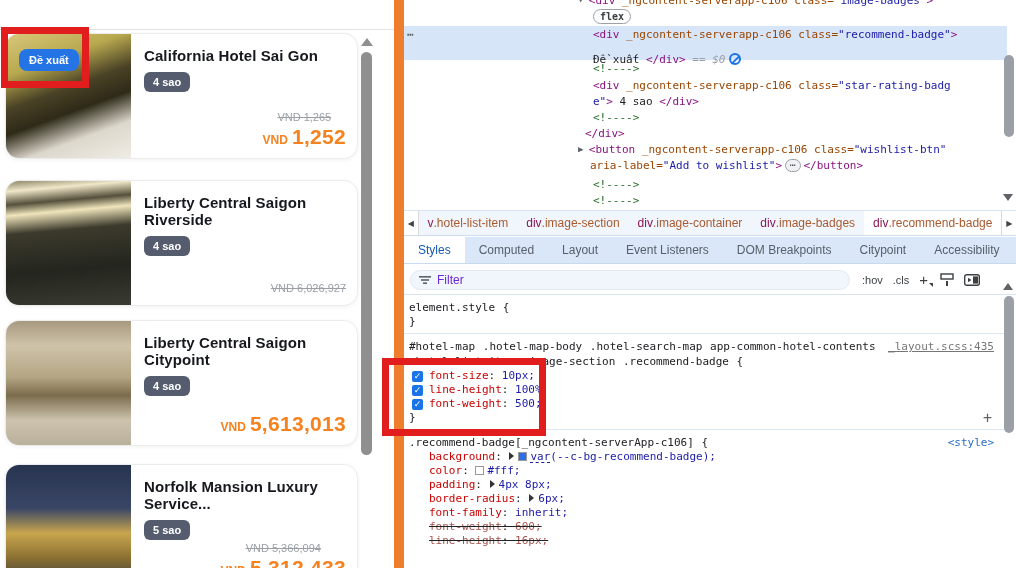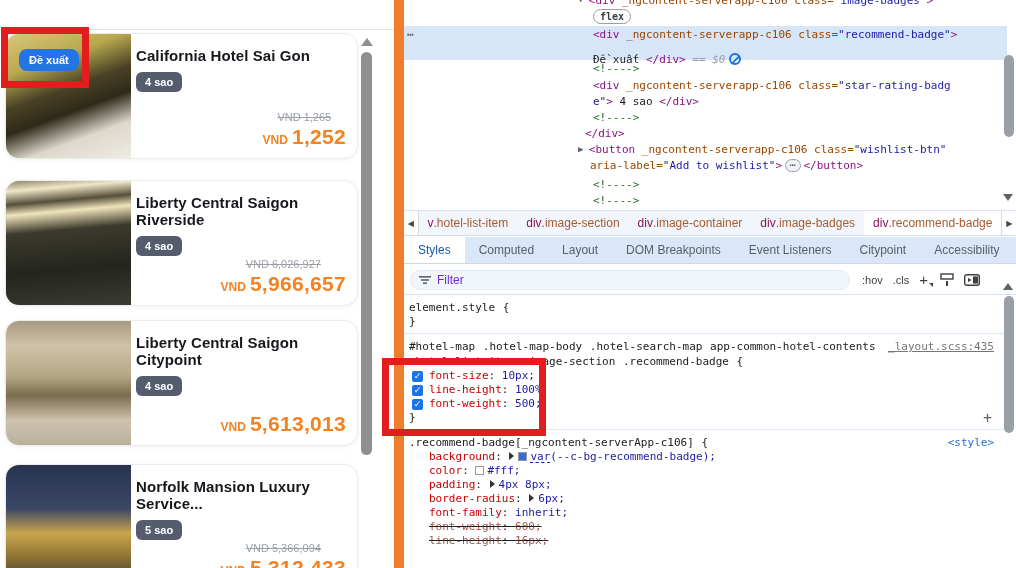--- a/index.html
+++ b/index.html
@@ -13,21 +13,21 @@
   .hotel-card { position:absolute; left:5px; width:353px; height:126px; background:#fff;
     border:1px solid #ececec; border-radius:14px; box-shadow:0 1px 4px rgba(0,0,0,.06);
     display:flex; overflow:hidden; }
   .card-img { width:125px; height:100%; flex:0 0 125px; position:relative; }
   .img-0 { background:linear-gradient(160deg,#d8c77a 0%,#b8a94f 25%,#4a4226 45%,#2e2a18 60%,#ddd8cc 78%,#efece4 100%); }
   .img-1 { background:linear-gradient(175deg,#8a8468 0%,#f0e7c8 8%,#55503c 18%,#efe4bb 26%,#3c3a2c 40%,#23251e 70%,#3a3c33 100%); }
   .img-2 { background:linear-gradient(180deg,#a89a80 0%,#cfc3a9 20%,#b4a684 45%,#7c6c4e 60%,#cdc3ae 80%,#b9b09c 100%); }
   .img-3 { background:linear-gradient(180deg,#27344f 0%,#3a4666 35%,#c9a64e 55%,#8a7031 75%,#2c3046 100%); }
   .recommend-badge { position:absolute; left:13px; top:15px; color:#fff; font-size:11px; font-weight:bold;
     padding:5px 10px; border-radius:8px; }
-  .card-body { flex:1; position:relative; padding:13px 13px 10px 5px; }
+  .card-body { flex:1; position:relative; padding:13px 13px 10px 13px; }
   .hotel-name { font-size:15px; font-weight:bold; color:#16181d; letter-spacing:.1px; }
   .star-badge { display:inline-block; margin-top:8px; background:#545c6e; color:#fff;
     font-size:11px; font-weight:bold; padding:4px 9px; border-radius:6px; }
   .price-box { position:absolute; right:11px; bottom:9px; text-align:center; }
   .old-price { font-size:11px; color:#9aa0a6; text-decoration:line-through; margin-bottom:2px; }
   .price-line { color:#f5821f; white-space:nowrap; }
   .price-line .cur { font-size:12px; font-weight:bold; margin-right:4px; }
   .price-line .amt { font-size:21px; font-weight:bold; letter-spacing:.3px; }
   .page-scrollbar-arrow { position:absolute; left:361px; top:38px; width:0; height:0;
     border-left:6px solid transparent; border-right:6px solid transparent; border-bottom:8px solid #8f8f8f; }
@@ -134,21 +134,20 @@
           </div>
           <div class="card-body"><div class="hotel-name">California Hotel Sai Gon</div><span class="star-badge">4 sao</span><div class="price-box">
               <div class="old-price">VND 1,265</div>
               <div class="price-line"><span class="cur">VND</span><span class="amt">1,252</span></div>
             </div></div>
         </div>
         <div class="hotel-card" style="top: 180px;">
           <div class="card-img img-1"></div>
           <div class="card-body"><div class="hotel-name">Liberty Central Saigon Riverside</div><span class="star-badge">4 sao</span><div class="price-box">
               <div class="old-price">VND 6,026,927</div>
-              <div class="price-line"><span class="cur">VND</span><span class="amt">5,966,657</span></div>
             </div></div>
         </div>
         <div class="hotel-card" style="top: 320px;">
           <div class="card-img img-2"></div>
           <div class="card-body"><div class="hotel-name">Liberty Central Saigon Citypoint</div><span class="star-badge">4 sao</span><div class="price-box">
               <div class="price-line"><span class="cur">VND</span><span class="amt">5,613,013</span></div>
             </div></div>
         </div>
         <div class="hotel-card" style="top: 464px;">
           <div class="card-img img-3"></div>
@@ -211,22 +210,22 @@
             <span class="bc-cls">.recommend-badge</span>
           </div>
         </div>
       <div class="bc-btn right">▶</div>
     </div>
 
     <div class="tab-bar" id="tab-bar">
         <div class="dt-tab active">Styles</div>
         <div class="dt-tab">Computed</div>
         <div class="dt-tab">Layout</div>
+        <div class="dt-tab">Event Listeners</div>
         <div class="dt-tab">DOM Breakpoints</div>
-        <div class="dt-tab">Event Listeners</div>
         <div class="dt-tab">Citypoint</div>
         <div class="dt-tab">Accessibility</div>
       </div>
 
     <div class="styles-panel">
       <div class="filter-row">
         <div class="filter-pill">
           <svg width="12" height="10" viewBox="0 0 12 10">
             <rect x="0" y="1" width="12" height="1.6" fill="#5f6368"></rect>
             <rect x="2" y="4.2" width="8" height="1.6" fill="#5f6368"></rect>

